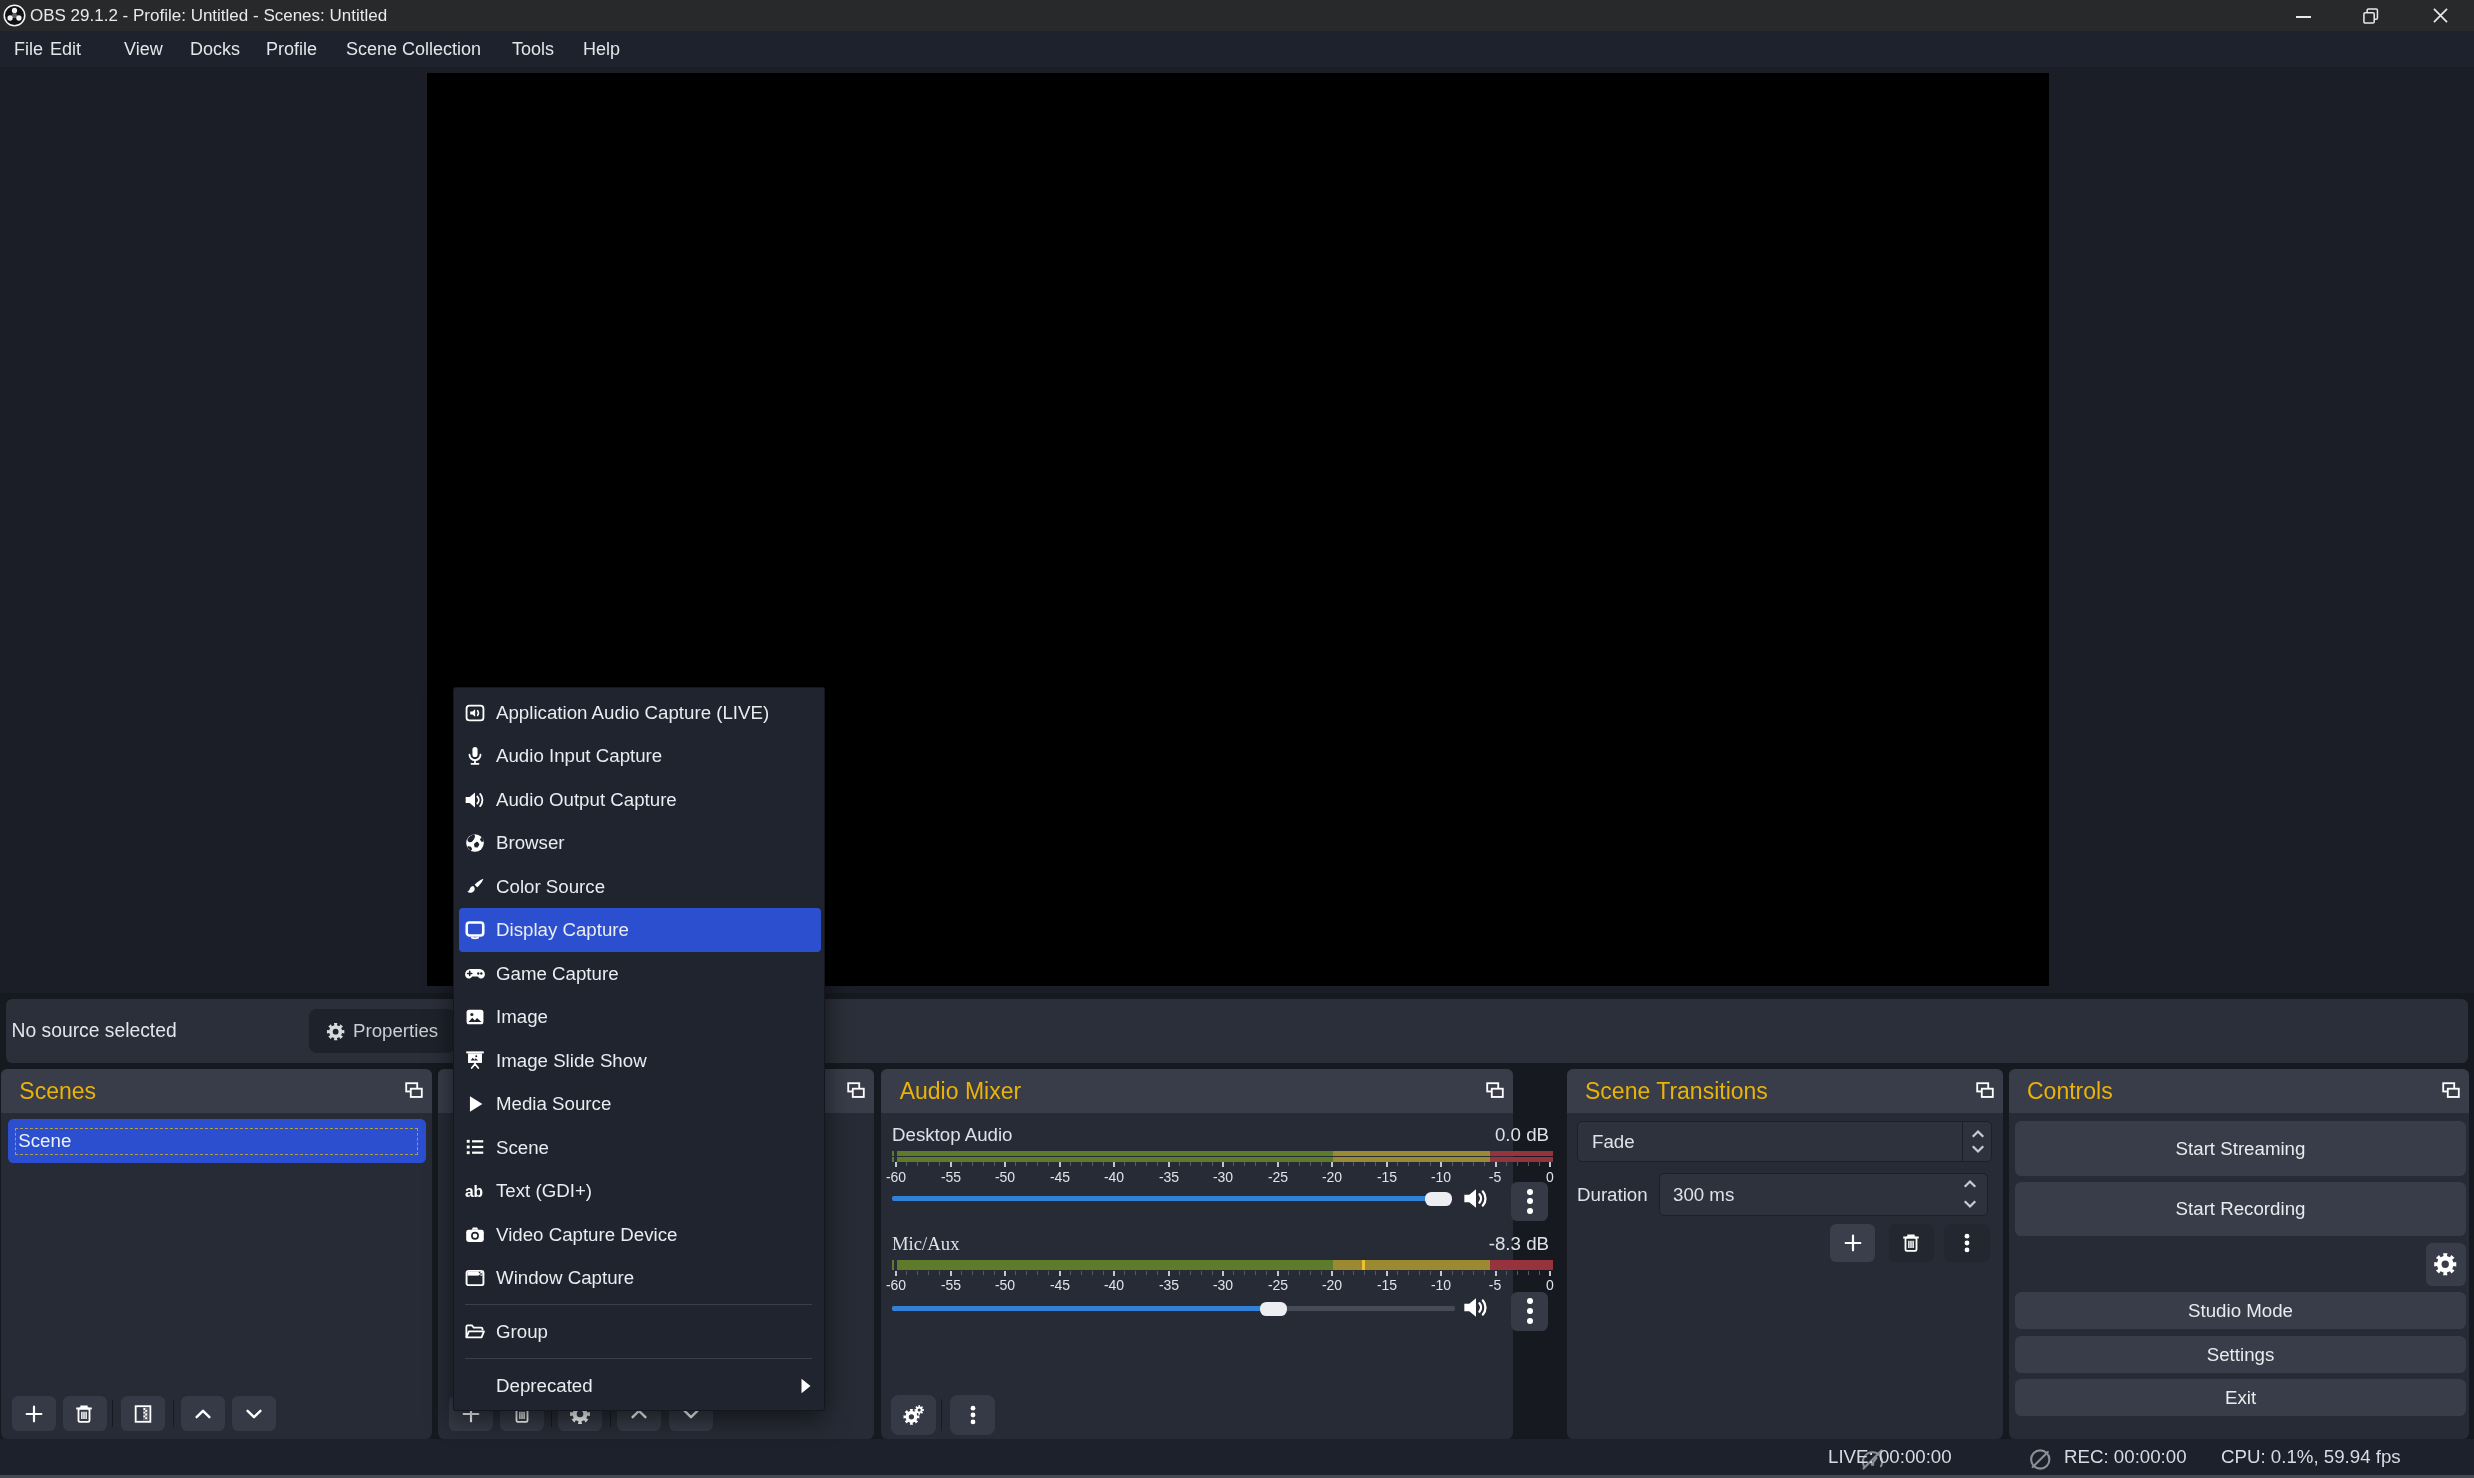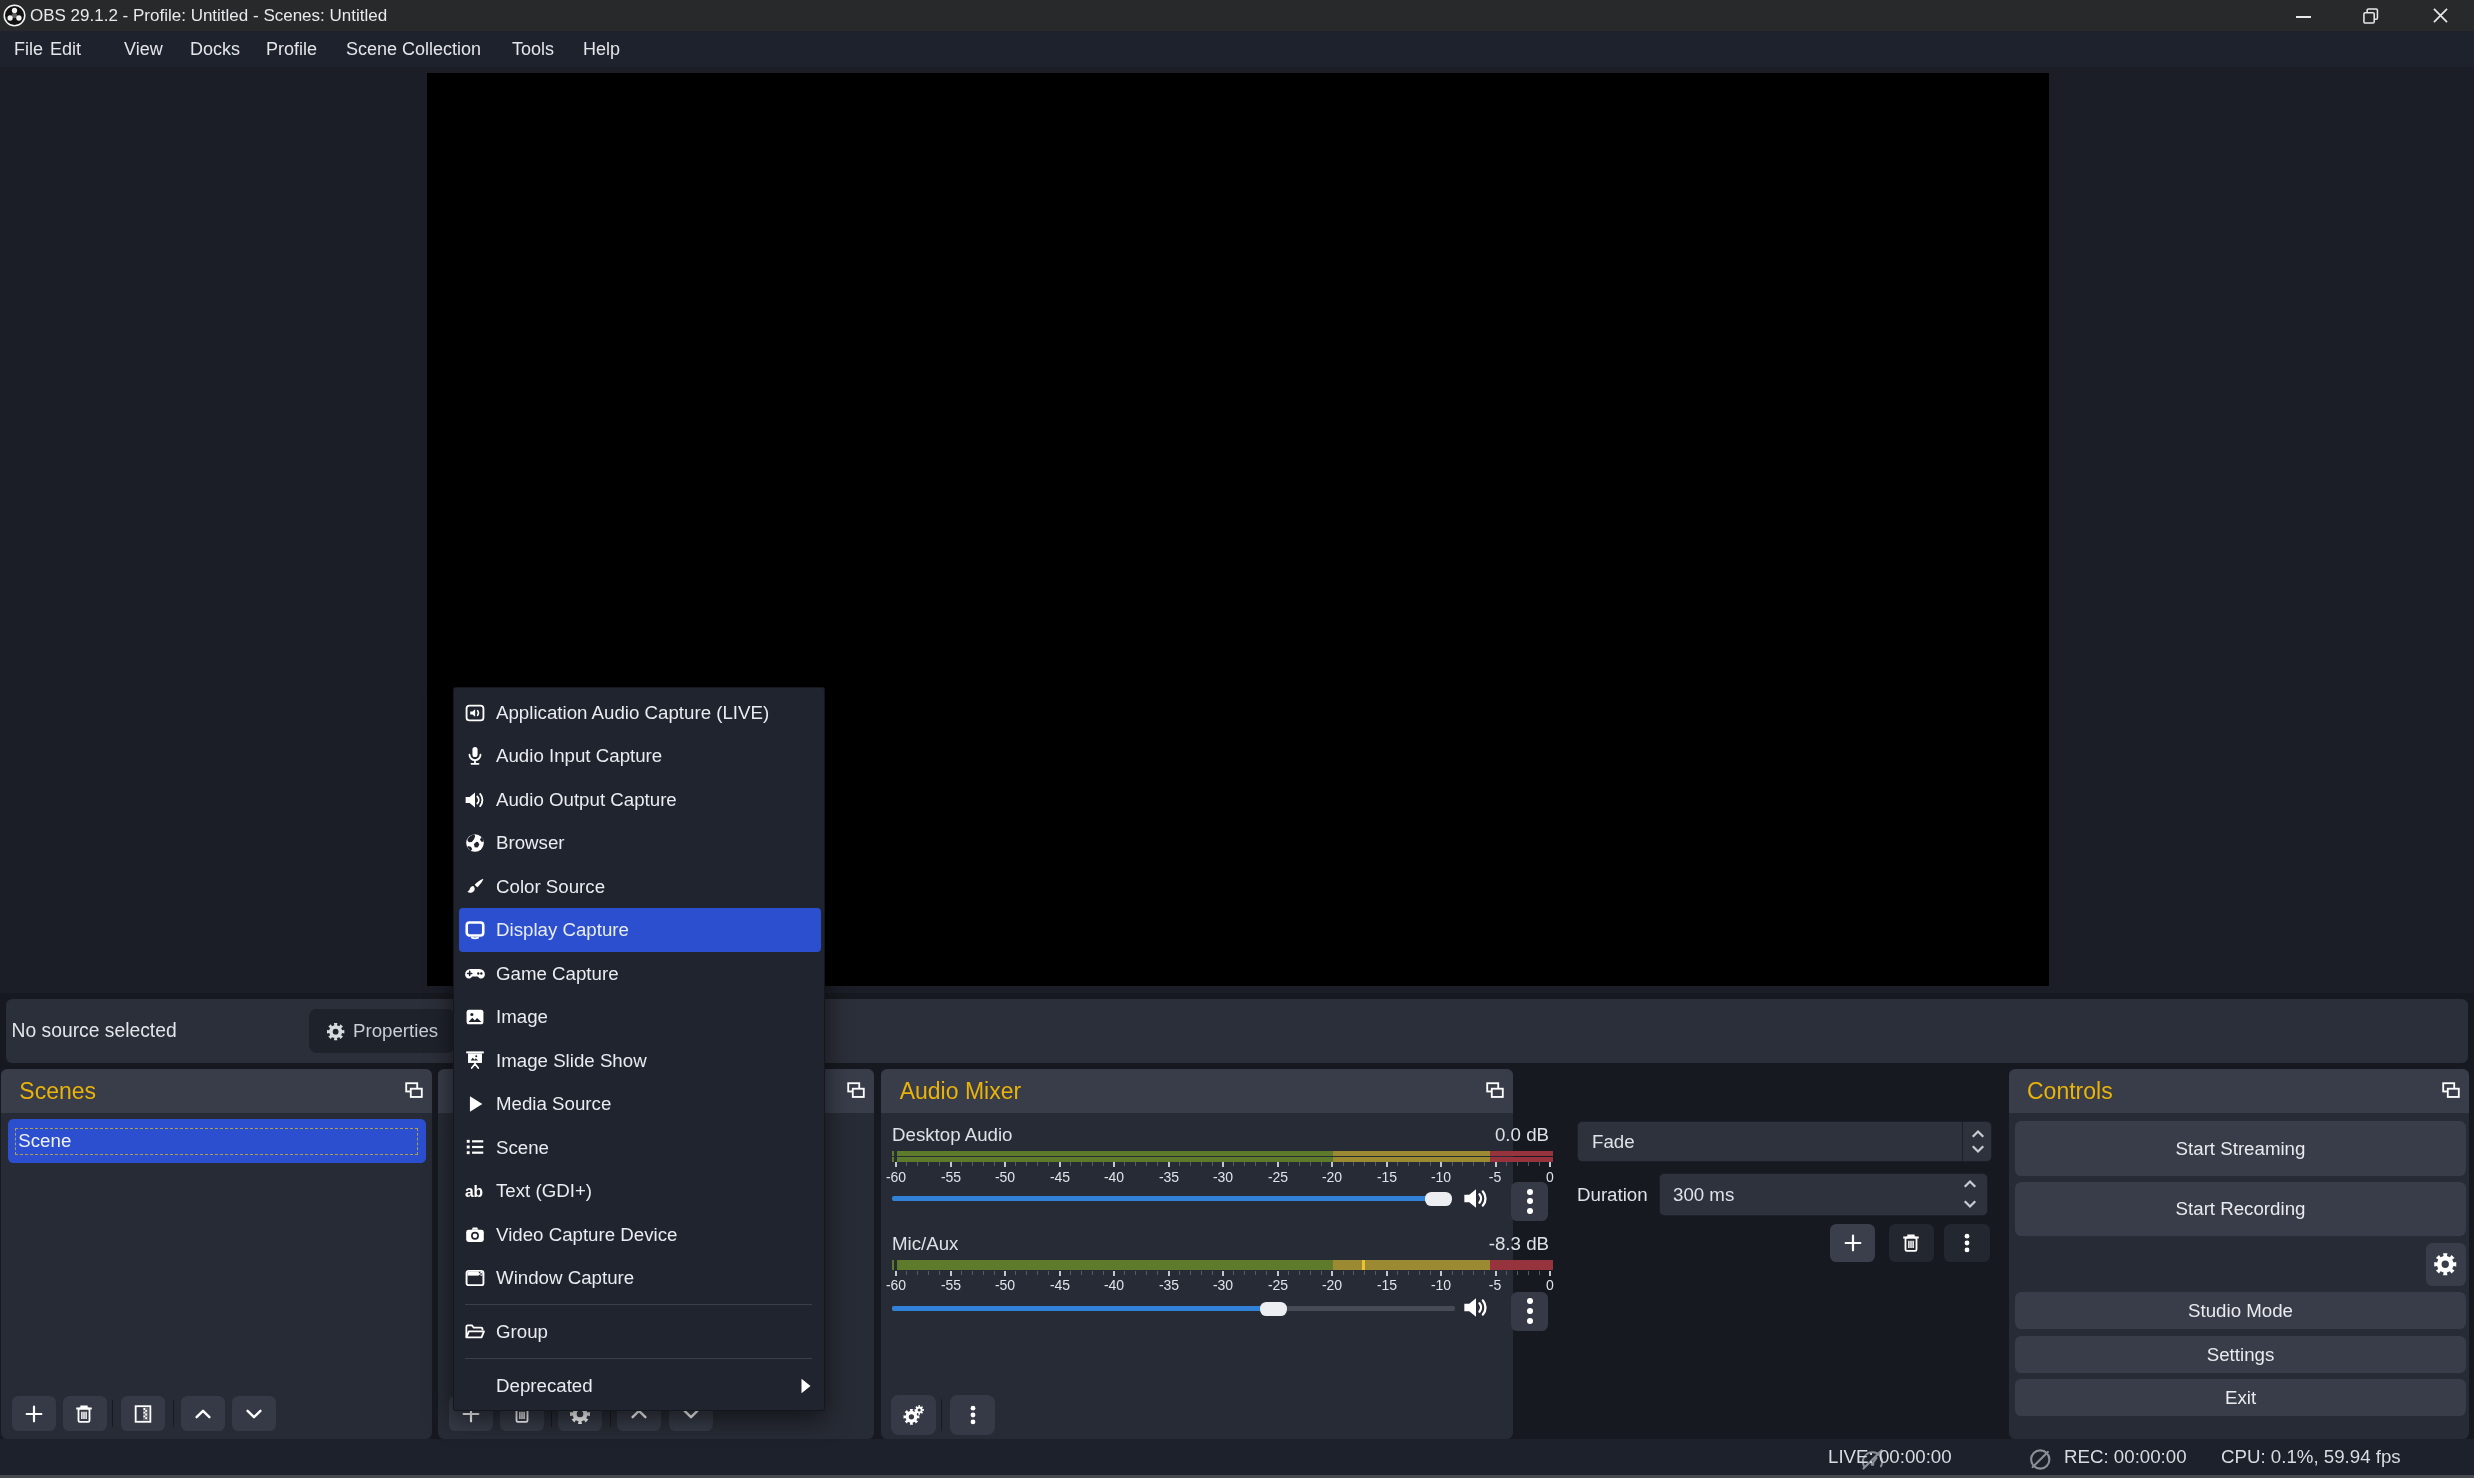--- a/index.html
+++ b/index.html
@@ -233,21 +233,21 @@
 <div class="abs" style="left:1425px;top:1192px;width:27px;height:13.5px;border-radius:6.4px;background:#eceef1;"></div>
 <svg class="abs" style="left:1461px;top:1185px" width="30" height="27" viewBox="0 0 24 22">
   <path d="M2.5 8v6h4l5.5 4.5v-15L6.5 8H2.5z" fill="#fff"></path>
   <path d="M14.8 7.6a5.2 5.2 0 0 1 0 6.8" stroke="#fff" stroke-width="1.9" fill="none" stroke-linecap="round"></path>
   <path d="M17.6 5.2a9 9 0 0 1 0 11.6" stroke="#fff" stroke-width="1.9" fill="none" stroke-linecap="round"></path>
 </svg>
 <div class="btn" style="left:1511px;top:1182px;width:37px;height:39px;"></div>
 <div class="abs" style="left:1527px;top:1189px;width:5.8px;height:5.8px;border-radius:50%;background:#fff;"></div>
     <div class="abs" style="left:1527px;top:1198px;width:5.8px;height:5.8px;border-radius:50%;background:#fff;"></div>
     <div class="abs" style="left:1527px;top:1208px;width:5.8px;height:5.8px;border-radius:50%;background:#fff;"></div>
-<div class="abs" style="left:892px;top:1233px;font-size:18.7px;color:#dde1e8;">Mic/Aux</div>
+<div class="abs" style="left:892px;top:1233px;font-size:18.7px;color:#dde1e8;font-family:Liberation Serif, serif;">Mic/Aux</div>
 <div class="abs" style="left:1356px;top:1233px;width:193px;text-align:right;font-size:18.7px;color:#dde1e8;">-8.3 dB</div>
 <div class="abs" style="left:892px;top:1260px;width:442px;height:4.5px;background:#5d7b2a;"></div>
     <div class="abs" style="left:1333px;top:1260px;width:157px;height:4.5px;background:#9b8a31;"></div>
     <div class="abs" style="left:1490px;top:1260px;width:63px;height:4.5px;background:#97333d;"></div>
     <div class="abs" style="left:894px;top:1260px;width:3.2px;height:4.5px;background:#272b35;"></div>
     <div class="abs" style="left:1362px;top:1260px;width:2.6px;height:4.5px;background:#edc22c;"></div>
     <div class="abs" style="left:892px;top:1265px;width:442px;height:4.5px;background:#5d7b2a;"></div>
     <div class="abs" style="left:1333px;top:1265px;width:157px;height:4.5px;background:#9b8a31;"></div>
     <div class="abs" style="left:1490px;top:1265px;width:63px;height:4.5px;background:#97333d;"></div>
     <div class="abs" style="left:894px;top:1265px;width:3.2px;height:4.5px;background:#272b35;"></div>
@@ -344,20 +344,29 @@
   <path d="M23.60 5.49 L23.60 7.51 L22.23 7.24 L21.66 8.61 L22.82 9.39 L21.39 10.82 L20.61 9.66 L19.24 10.23 L19.51 11.60 L17.49 11.60 L17.76 10.23 L16.39 9.66 L15.61 10.82 L14.18 9.39 L15.34 8.61 L14.77 7.24 L13.40 7.51 L13.40 5.49 L14.77 5.76 L15.34 4.39 L14.18 3.61 L15.61 2.18 L16.39 3.34 L17.76 2.77 L17.49 1.40 L19.51 1.40 L19.24 2.77 L20.61 3.34 L21.39 2.18 L22.82 3.61 L21.66 4.39 L22.23 5.76 Z M20.20 6.50 A1.7 1.7 0 1 0 16.80 6.50 A1.7 1.7 0 1 0 20.20 6.50 Z" fill="#fff" fill-rule="evenodd"></path>
 </svg>
 <div class="abs" style="left:941px;top:1399px;width:1.3px;height:32px;background:#171a21;"></div>
 <div class="btn" style="left:950px;top:1395px;width:45px;height:40px;border-radius:7.7px;"></div>
 <svg class="abs" style="left:962px;top:1404px" width="22" height="22" viewBox="0 0 24 24">
       <circle cx="12" cy="4.5" r="2.6" fill="#fff"></circle>
       <circle cx="12" cy="12" r="2.6" fill="#fff"></circle>
       <circle cx="12" cy="19.5" r="2.6" fill="#fff"></circle>
     </svg>
 
+<div class="dock" style="left:1567px;width:436px;">
+  <div class="dhead">
+        <span class="ttl">Scene Transitions</span>
+    <svg class="pop" style="right:7px" viewBox="0 0 24 24">
+      <rect x="3.5" y="3.5" width="12" height="9" fill="none" stroke="#fff" stroke-width="2"></rect>
+      <rect x="8.5" y="9.5" width="12" height="9" fill="#383d49" stroke="#fff" stroke-width="2"></rect>
+    </svg>
+  </div>
+</div>
 <div class="abs" style="left:1577px;top:1121px;width:415px;height:41px;background:#2d323d;border:0.6px solid #1c1f28;border-radius:5.2px;box-sizing:border-box;"></div>
 <div class="abs" style="left:1592px;top:1121px;height:41px;display:flex;align-items:center;font-size:18.7px;color:#dfe2e8;">Fade</div>
 <div class="abs" style="left:1962px;top:1122px;width:0.6px;height:39px;background:#1c1f28;"></div>
 <svg class="abs" style="left:1969px;top:1128px" width="18" height="13" viewBox="0 0 24 16">
       <path d="M5 11l7-7 7 7" stroke="#c8ccd2" stroke-width="3" fill="none"></path>
     </svg>
 <svg class="abs" style="left:1969px;top:1142px" width="18" height="13" viewBox="0 0 24 16">
       <path d="M5 5l7 7 7-7" stroke="#c8ccd2" stroke-width="3" fill="none"></path>
     </svg>
 <div class="abs" style="left:1577px;top:1173px;height:43px;display:flex;align-items:center;font-size:18.7px;color:#dde1e8;">Duration</div>

